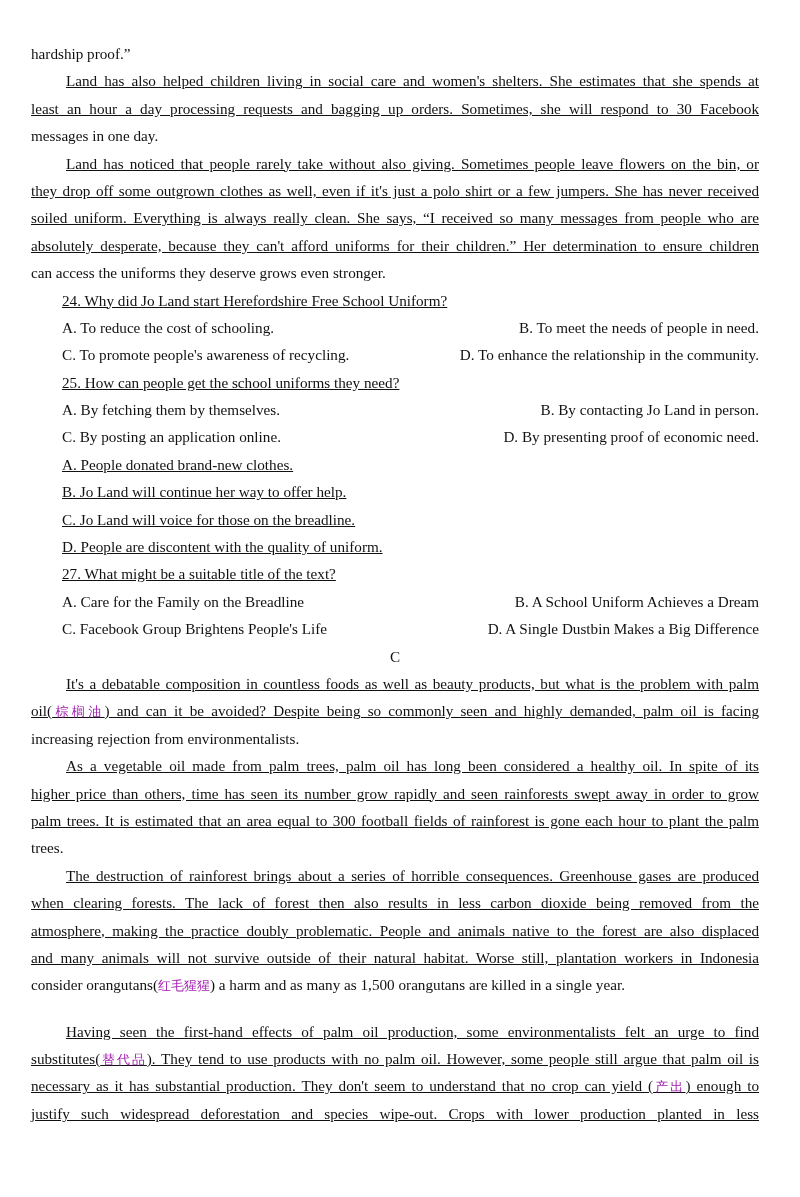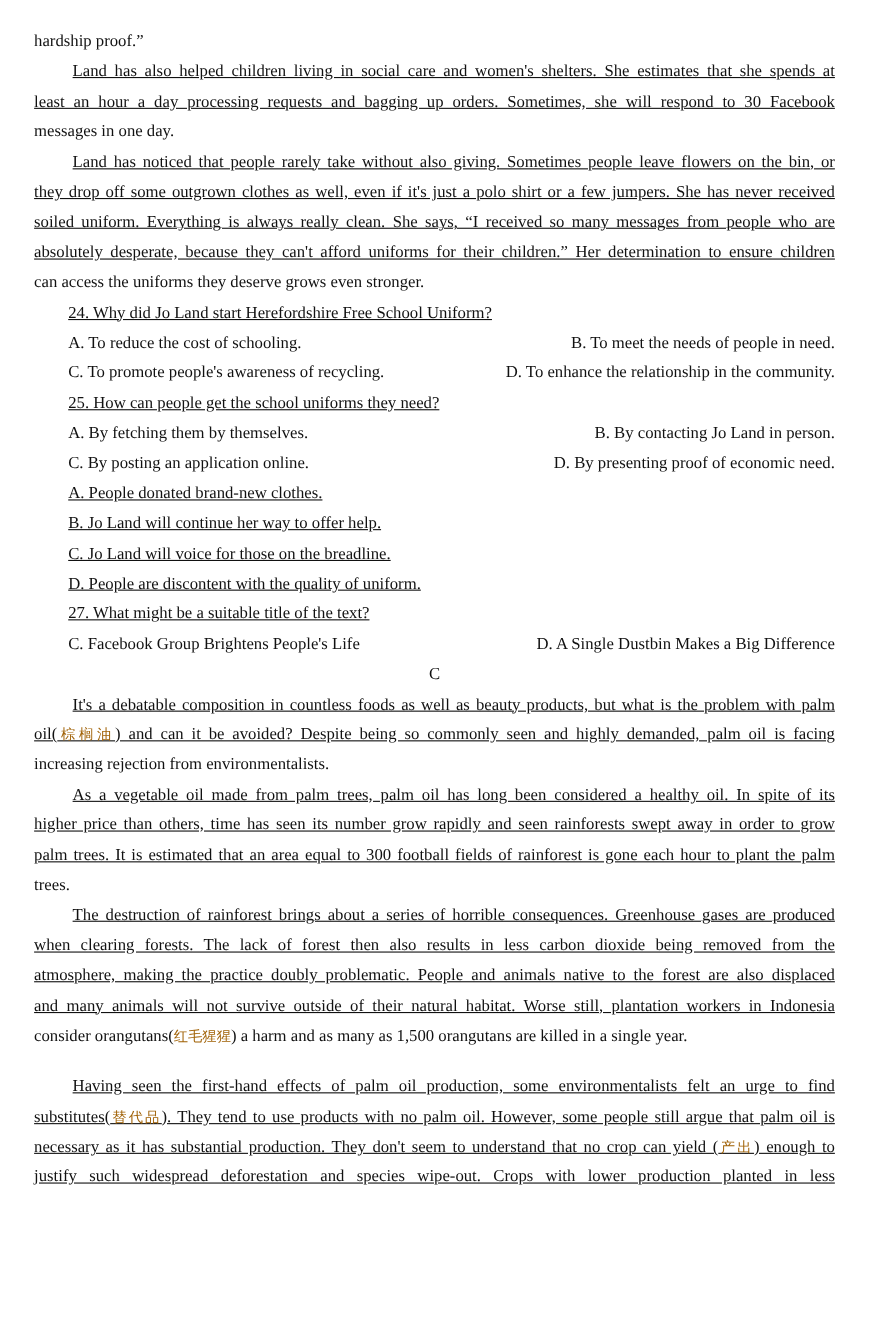--- a/index.html
+++ b/index.html
@@ -1,29 +1,29 @@
 <!DOCTYPE html>
 <html><head>
 <meta charset="utf-8">
 <style>
   html, body { margin: 0; padding: 0; background: #ffffff; }
   body { width: 800px; height: 1197px; overflow: hidden; position: relative; }
   .page {
-    position: absolute; left: 31px; top: 24px; width: 728px;
+    position: absolute; left: 31px; top: 40px; width: 728px;
     font-family: "Liberation Serif", serif; font-size: 15.2px; color: #111;
     line-height: 27.4px;
   }
   .line { white-space: nowrap; height: 27.4px; }
   .just { text-align: justify; text-align-last: justify; white-space: normal; text-decoration: underline; }
   .indent { padding-left: 35px; }
   .q { padding-left: 31px; text-decoration: underline; }
   .opt { display: flex; padding-left: 31px; justify-content: space-between; }
   .opt .a { display: inline-block; }
   .center { text-align: center; }
-  .cjk { font-family: "DejaVu Sans", sans-serif; font-size: 13px; color: #a16207; }
+  .cjk { font-family: "DejaVu Sans", sans-serif; font-size: 13px; color: #a21caf; }
 </style>
 </head>
 <body>
 
 <div class="page">
 
   <div class="line">hardship proof.”</div>
 
   <div>
     <div class="line just indent">Land has also helped children living in social care and women's shelters. She estimates that she spends at</div>
@@ -66,20 +66,24 @@
   <div>
     <div class="line q">A. People donated brand-new clothes.</div>
     <div class="line q">B. Jo Land will continue her way to offer help.</div>
     <div class="line q">C. Jo Land will voice for those on the breadline.</div>
     <div class="line q">D. People are discontent with the quality of uniform.</div>
   </div>
 
   <div>
     <div class="line q">27. What might be a suitable title of the text?</div>
     <div class="line opt">
+      <span class="a" style="width:293px">A. Care for the Family on the Breadline</span>
+      <span class="a">B. A School Uniform Achieves a Dream</span>
+    </div>
+    <div class="line opt">
       <span class="a" style="width:305px">C. Facebook Group Brightens People's Life</span>
       <span class="a">D. A Single Dustbin Makes a Big Difference</span>
     </div>
   </div>
 
   <div class="line center">C</div>
 
   <div>
     <div class="line just indent">It's a debatable composition in countless foods as well as beauty products, but what is the problem with palm</div>
     <div class="line just"><span>oil(</span><span class="cjk">棕榈油</span><span>) and can it be avoided? Despite being so commonly seen and highly demanded, palm oil is facing</span></div>

